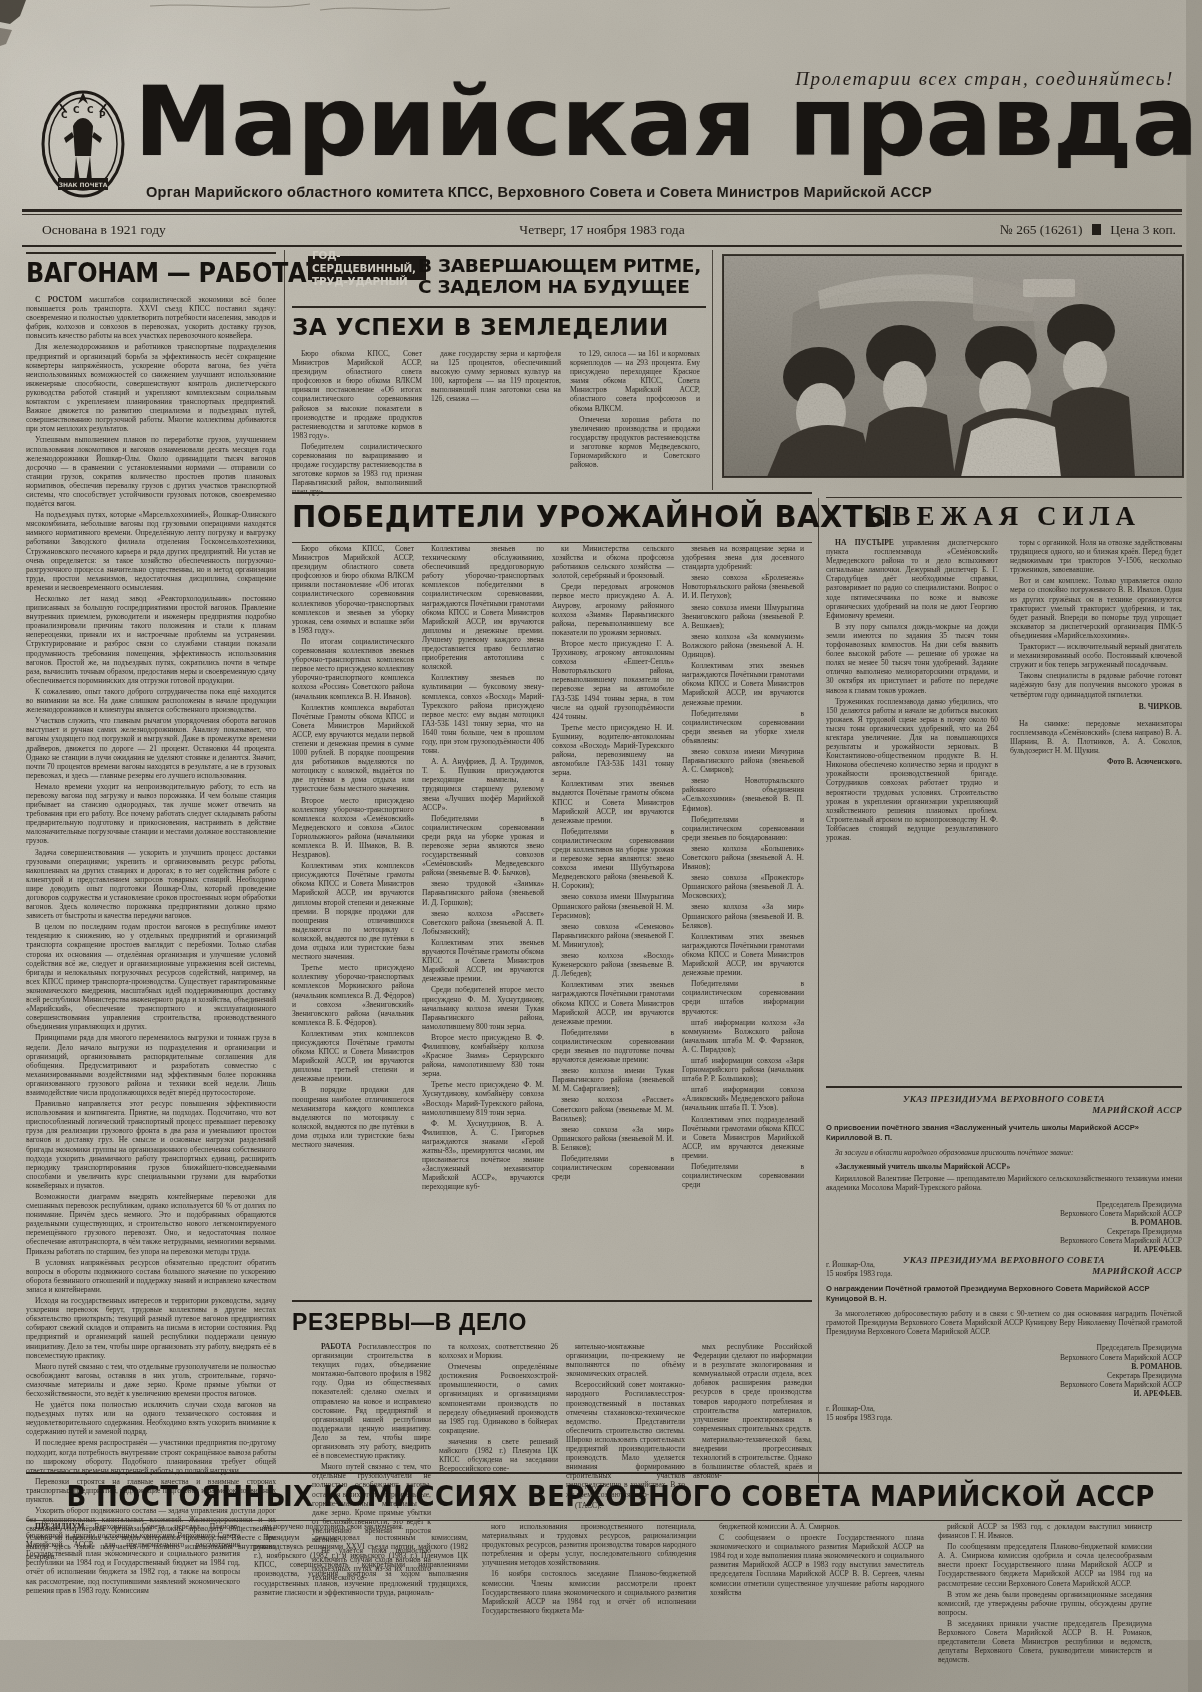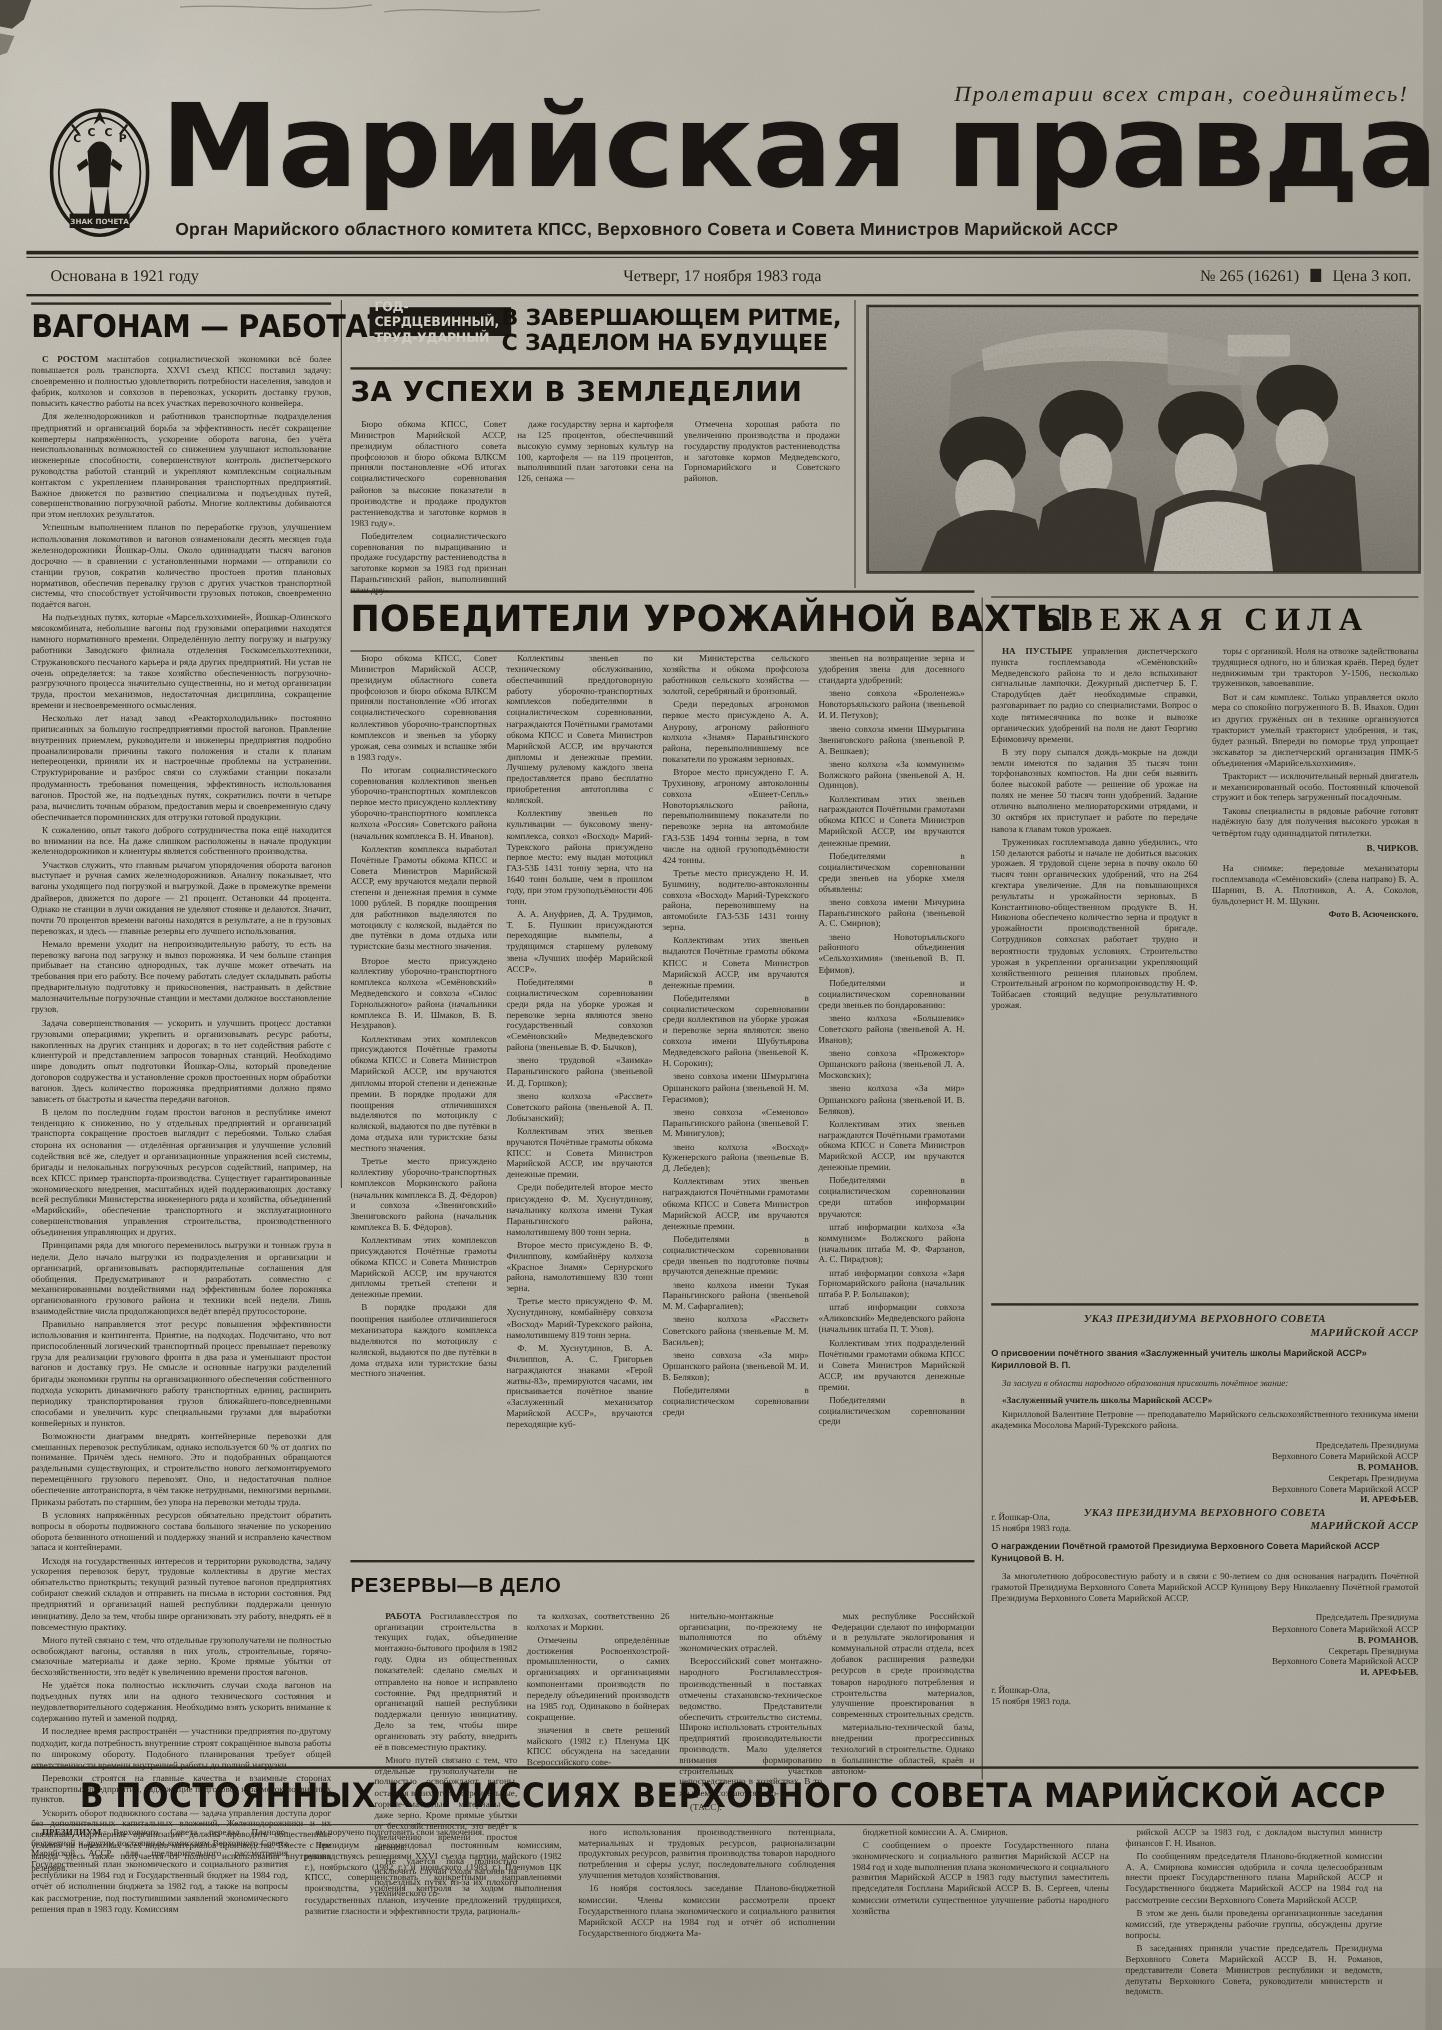--- a/index.html
+++ b/index.html
@@ -244,20 +244,21 @@
     <div class="hl" style="font-size:23px;line-height:27px;margin:2px 0 8px 0;white-space:nowrap;letter-spacing:.5px;">ЗА УСПЕХИ В ЗЕМЛЕДЕЛИИ</div>
     <div style="display:flex;gap:9px;">
       <div class="body" id="zemledelie-c1" style="width:130px;">
           <p>Бюро обкома КПСС, Совет Министров Марийской АССР, президиум областного совета профсоюзов и бюро обкома ВЛКСМ приняли постановление «Об итогах социалистического соревнования районов за высокие показатели в производстве и продаже продуктов растениеводства и заготовке кормов в 1983 году».</p>
           <p>Победителем социалистического соревнования по выращиванию и продаже государству растениеводства в заготовке кормов за 1983 год признан Параньгинский район, выполнивший план дру-</p>
         </div>
       <div class="body" id="zemledelie-c2" style="width:130px;">
           <p>даже государству зерна и картофеля на 125 процентов, обеспечивший высокую сумму зерновых культур на 100, картофеля — на 119 процентов, выполнявший план заготовки сена на 126, сенажа —</p>
         </div>
       <div class="body" id="zemledelie-c3" style="width:130px;">
+          <p>то 129, силоса — на 161 и кормовых корнеплодов — на 293 процента. Ему присуждено переходящее Красное знамя обкома КПСС, Совета Министров Марийской АССР, областного совета профсоюзов и обкома ВЛКСМ.</p>
           <p>Отмечена хорошая работа по увеличению производства и продажи государству продуктов растениеводства и заготовке кормов Медведевского, Горномарийского и Советского районов.</p>
         </div>
     </div>
   </div>
 
   <div class="photo" style="left:722px;top:254px;width:460px;height:222px;">
     <svg class="ph-inner" viewBox="0 0 460 222" preserveAspectRatio="none">
       <defs>
         <filter id="ph-grain">
           <feTurbulence type="fractalNoise" baseFrequency="0.6" numOctaves="4" seed="3"></feTurbulence>
@@ -439,21 +440,21 @@
       <div style="font-weight:bold;">И. АРЕФЬЕВ.</div>
     </div>
     <div class="body" style="margin-top:6px;text-align:left;text-indent:0;">
       <div>г. Йошкар-Ола,</div>
       <div>15 ноября 1983 года.</div>
     </div>
   </div>
 
   <div class="hline2" style="left:292px;top:1300px;width:520px;"></div>
   <div class="col" style="left:292px;top:1308px;width:520px;">
-    <div class="hl" style="font-family:'Liberation Sans',sans-serif;font-size:17px;line-height:28px;letter-spacing:.6px;white-space:nowrap;margin-bottom:6px;">РЕЗЕРВЫ—В ДЕЛО</div>
+    <div class="hl" style="font-family:'Liberation Sans',sans-serif;font-size:23px;line-height:28px;letter-spacing:.6px;white-space:nowrap;margin-bottom:6px;">РЕЗЕРВЫ—В ДЕЛО</div>
     <div style="display:flex;gap:8px;">
       <div class="body" id="rez-c1" style="width:122px;margin-left:20px;">
           <p><b>РАБОТА </b>Росгилавлесстроя по организации строительства в текущих годах, объединение монтажно-бытового профиля в 1982 году. Одна из общественных показателей: сделано смелых и отправлено на новое и исправлено состояние. Ряд предприятий и организаций нашей республики поддержали ценную инициативу. Дело за тем, чтобы шире организовать эту работу, внедрить её в повсеместную практику.</p>
           <p>Много путей связано с тем, что отдельные грузополучатели не полностью освобождают вагоны, оставляя в них уголь, строительные, горюче-смазочные материалы и даже зерно. Кроме прямые убытки от бесхозяйственности, это ведёт к увеличению времени простоя вагонов.</p>
           <p>Не удаётся пока полностью исключить случаи схода вагонов на подъездных путях из-за их плохого технического со-</p>
         </div>
       <div class="body" id="rez-c2" style="width:122px;">
           <p>та колхозах, соответственно 26 колхозах и Моркин.</p>
           <p>Отмечены определённые достижения Росвоенхозстрой-промышленности, о самих организациях и организациями компонентами производств по переделу объединений производств на 1985 год. Одинаково в бойнерах сокращение.</p>
           <p>значения в свете решений майского (1982 г.) Пленума ЦК КПСС обсуждена на заседании Всероссийского сове-</p>

